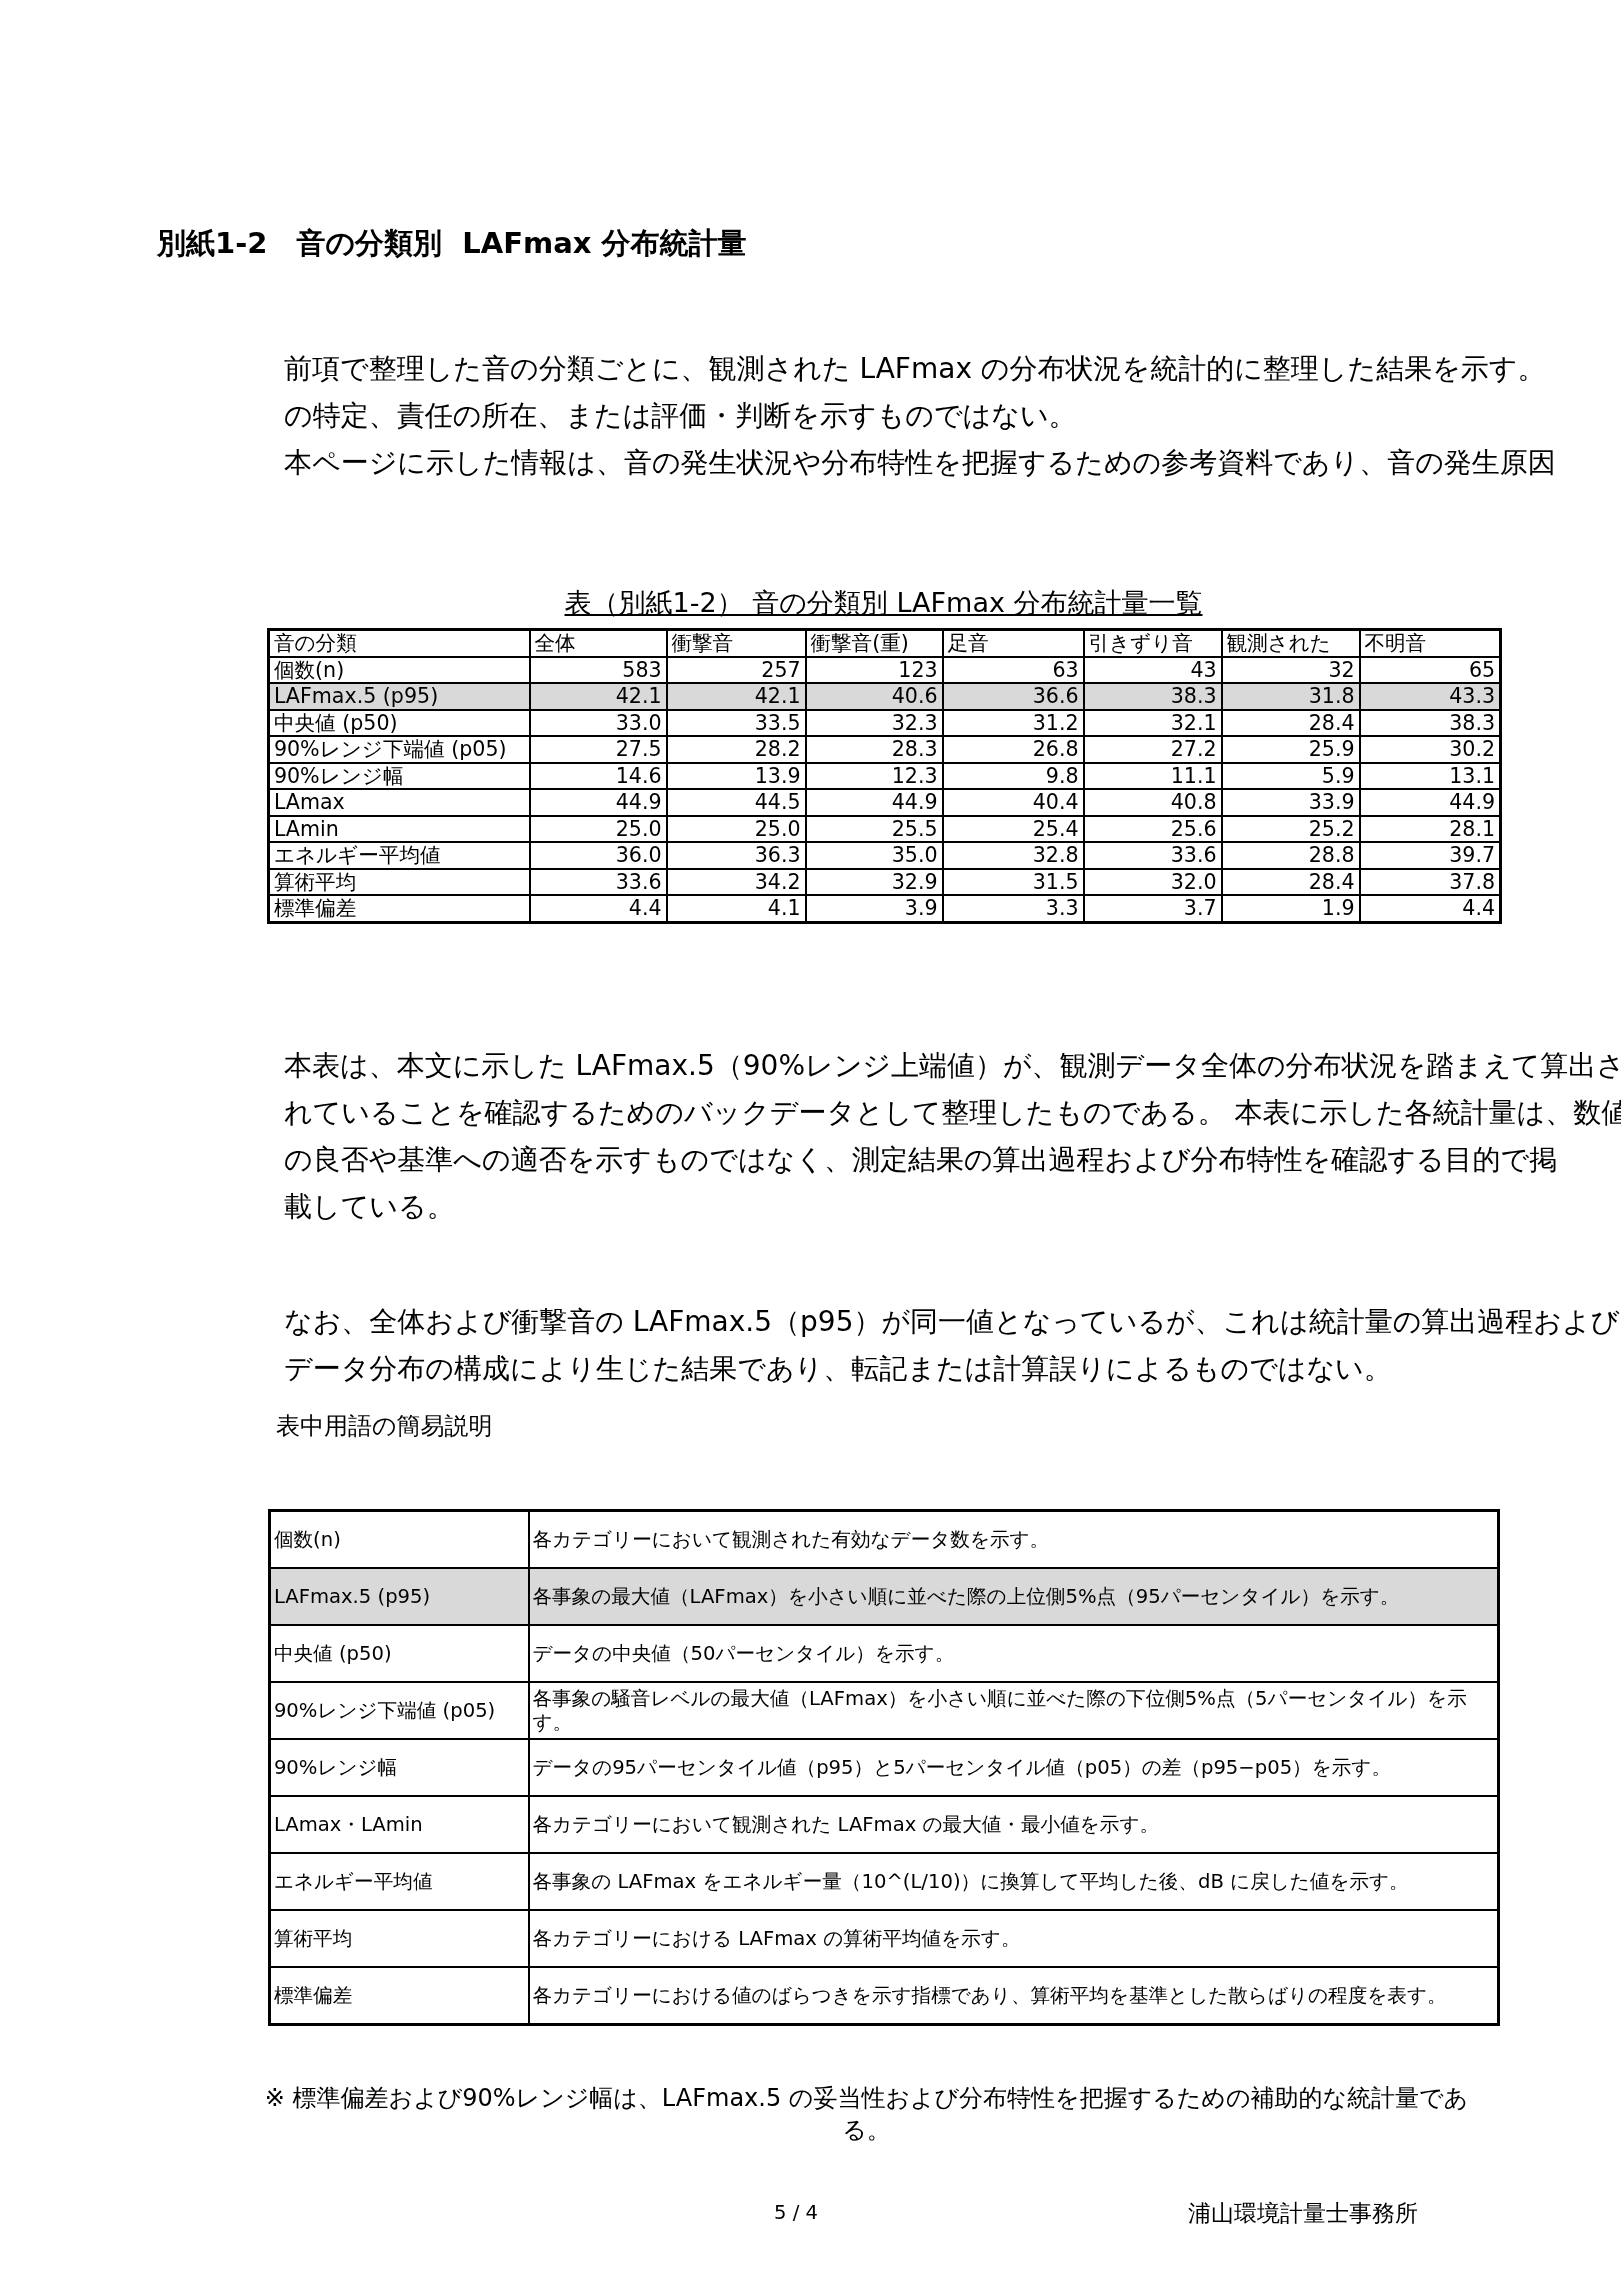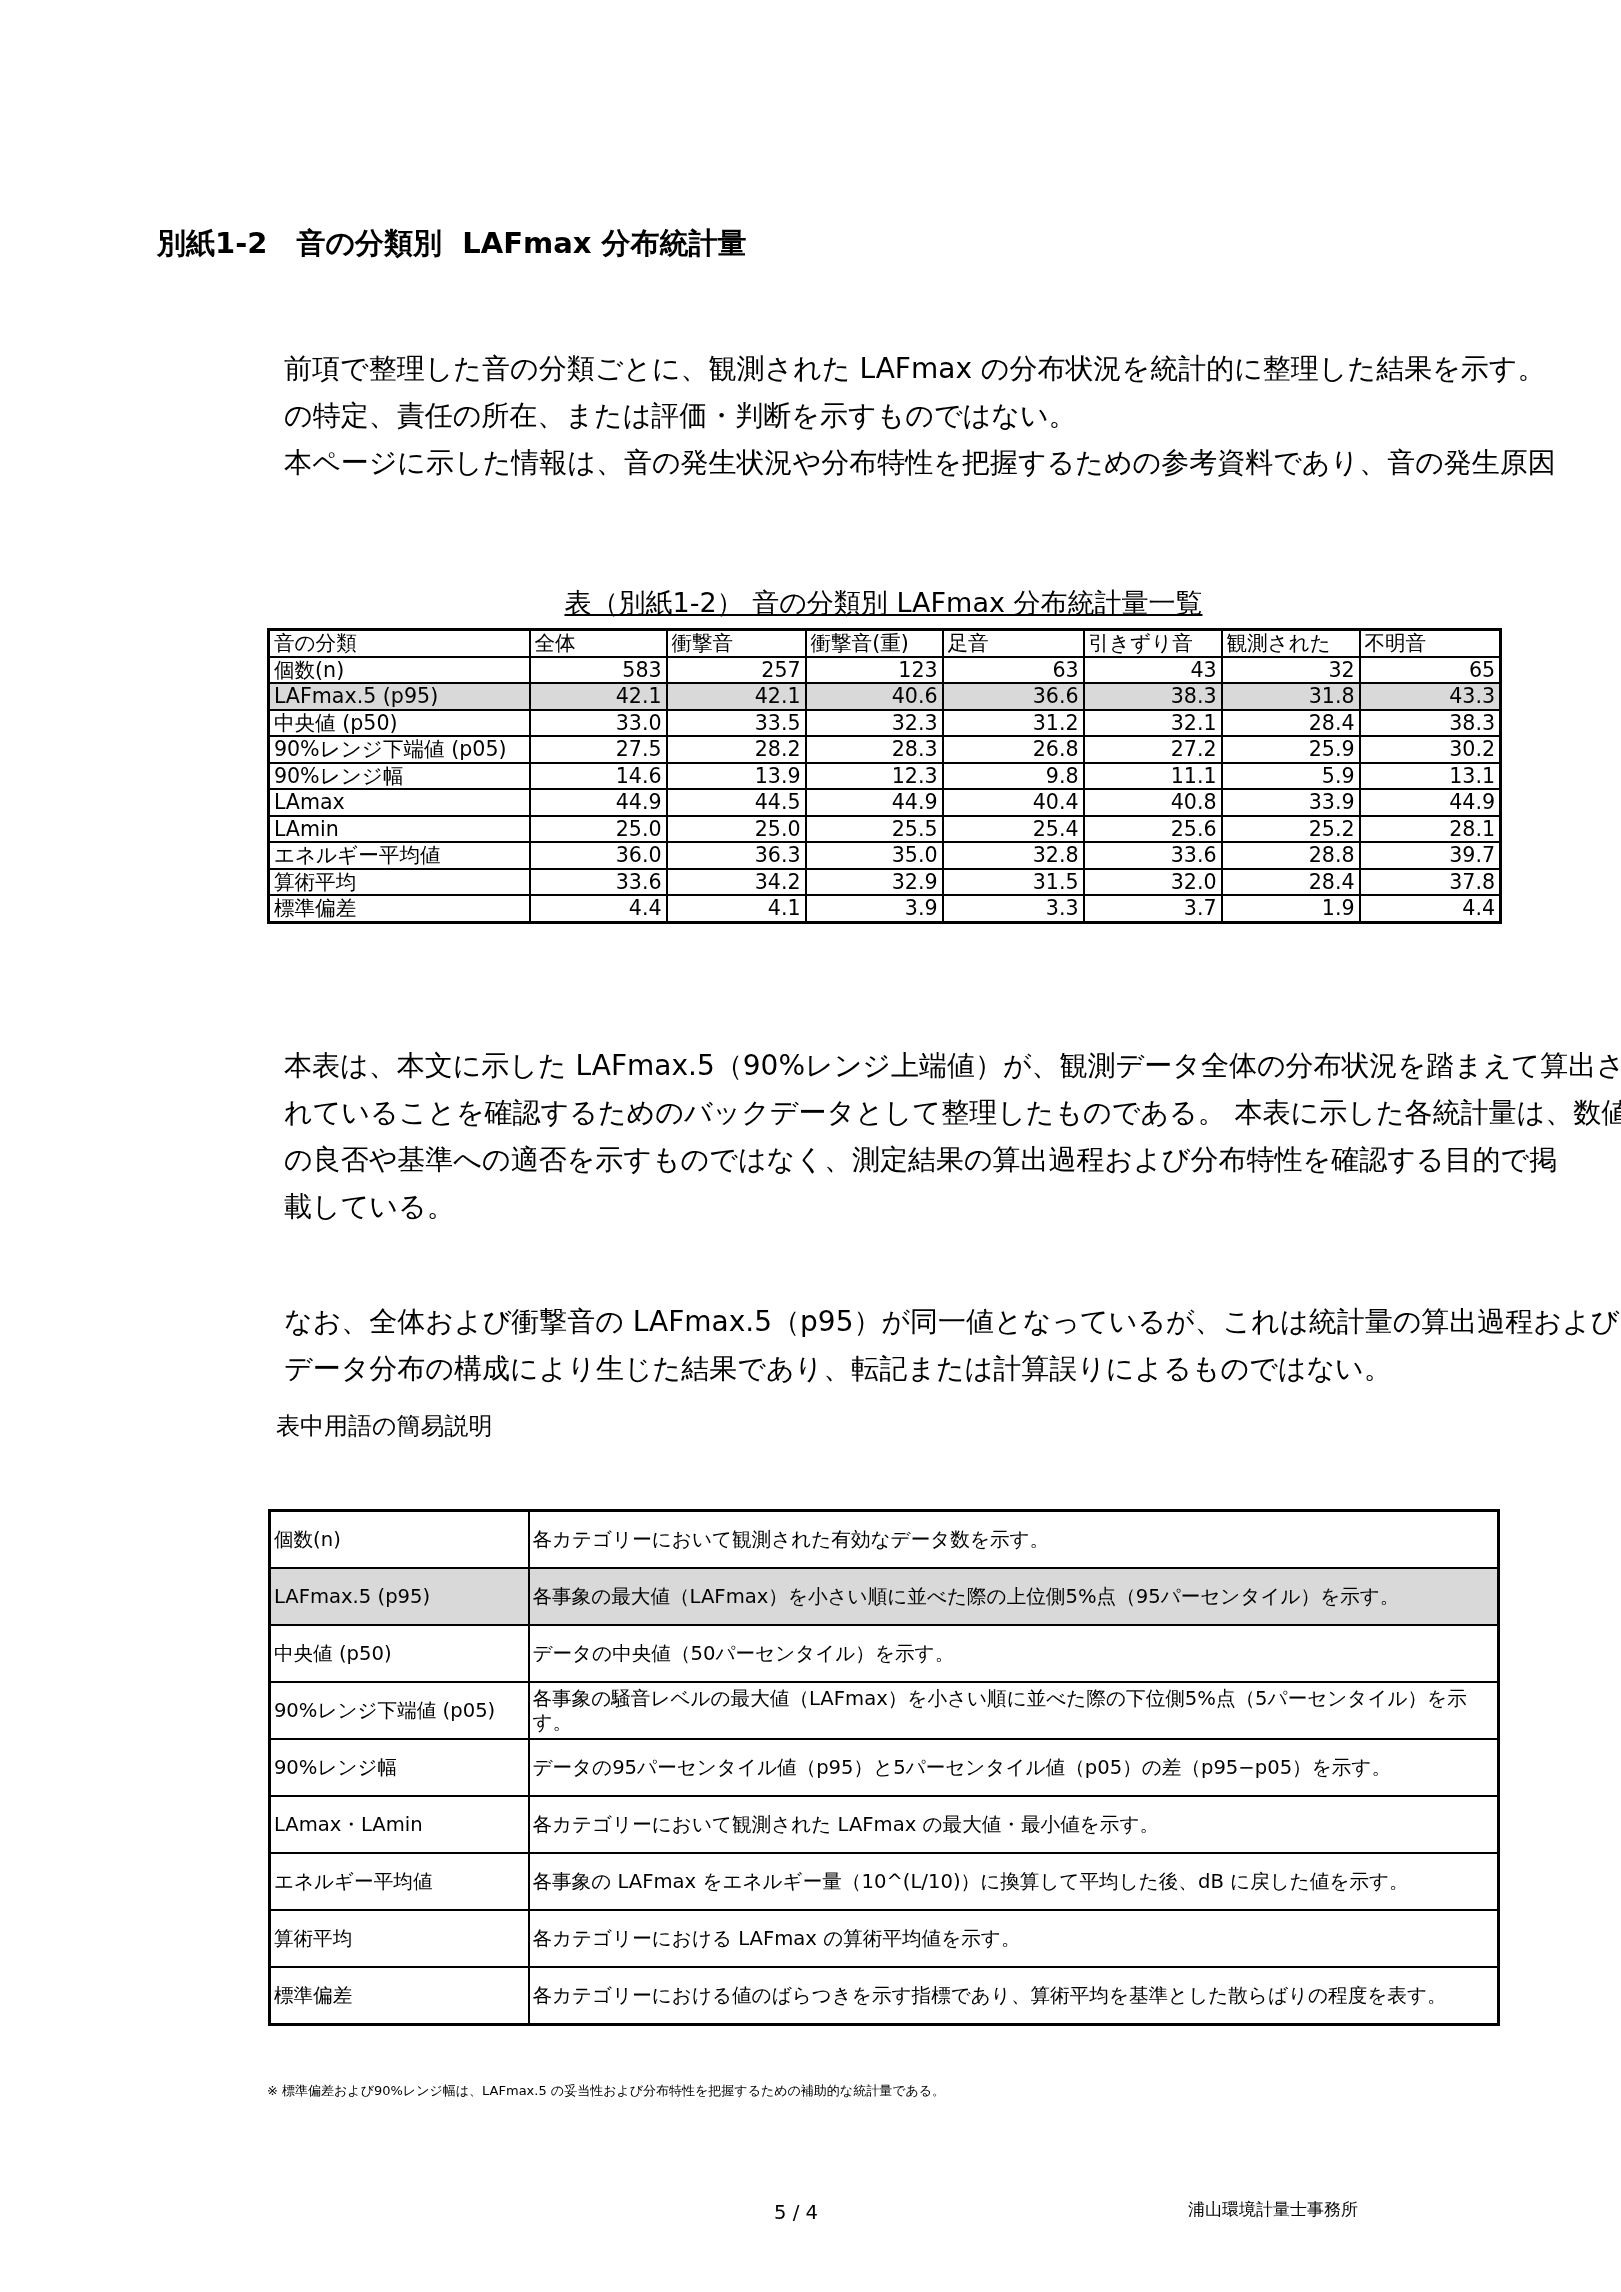--- a/index.html
+++ b/index.html
@@ -40,23 +40,23 @@
   #glossary-caption { left: 276px; top: 1410px; font-size: 24px; }
   #glossary-table {
     left: 268px; top: 1509px; width: 1232px; table-layout: fixed;
     border: 3.9px solid #000;
   }
   #glossary-table td {
     border: 2.9px solid #000; height: 55px; padding: 0 2.9px; font-size: 19.6px;
     vertical-align: middle; line-height: 23.5px;
   }
   #glossary-table tr.highlight td { background: #d9d9d9; }
-  #footnote { left: 267px; width: 1233px; top: 2082px; font-size: 13px; }
+  #footnote { left: 250px; width: 1233px; top: 2082px; text-align: center; font-size: 24px; }
   #page-number { left: 774px; top: 2201px; font-size: 19.6px; }
-  #company { left: 1188px; top: 2198px; font-size: 17px; }
+  #company { left: 1188px; top: 2198px; font-size: 23px; }
 </style>
 </head>
 <body>
 
 <div id="title" class="abs">別紙1-2　音の分類別  LAFmax 分布統計量</div>
 
 <div id="intro" class="abs para">
   <span class="line">前項で整理した音の分類ごとに、観測された LAFmax の分布状況を統計的に整理した結果を示す。</span>
   <span class="line">の特定、責任の所在、または評価・判断を示すものではない。</span>
   <span class="line">本ページに示した情報は、音の発生状況や分布特性を把握するための参考資料であり、音の発生原因</span>

